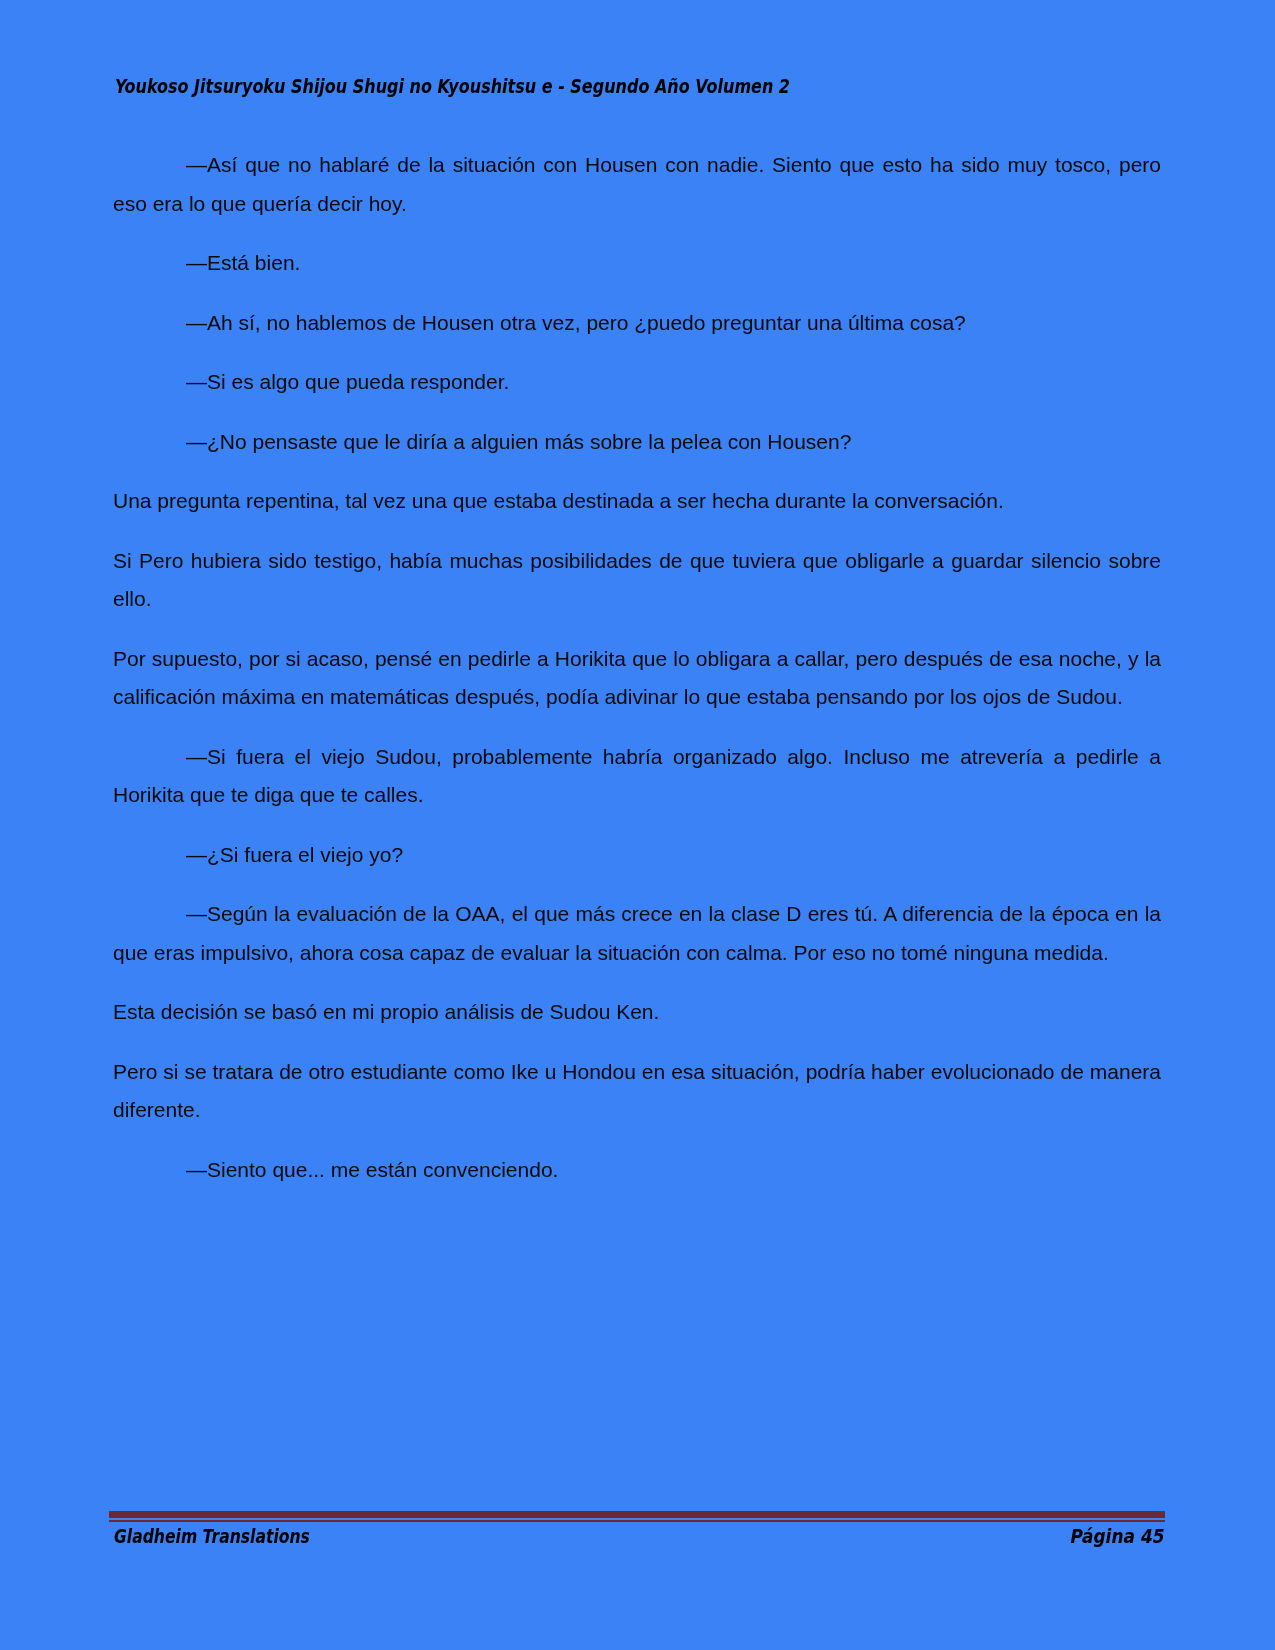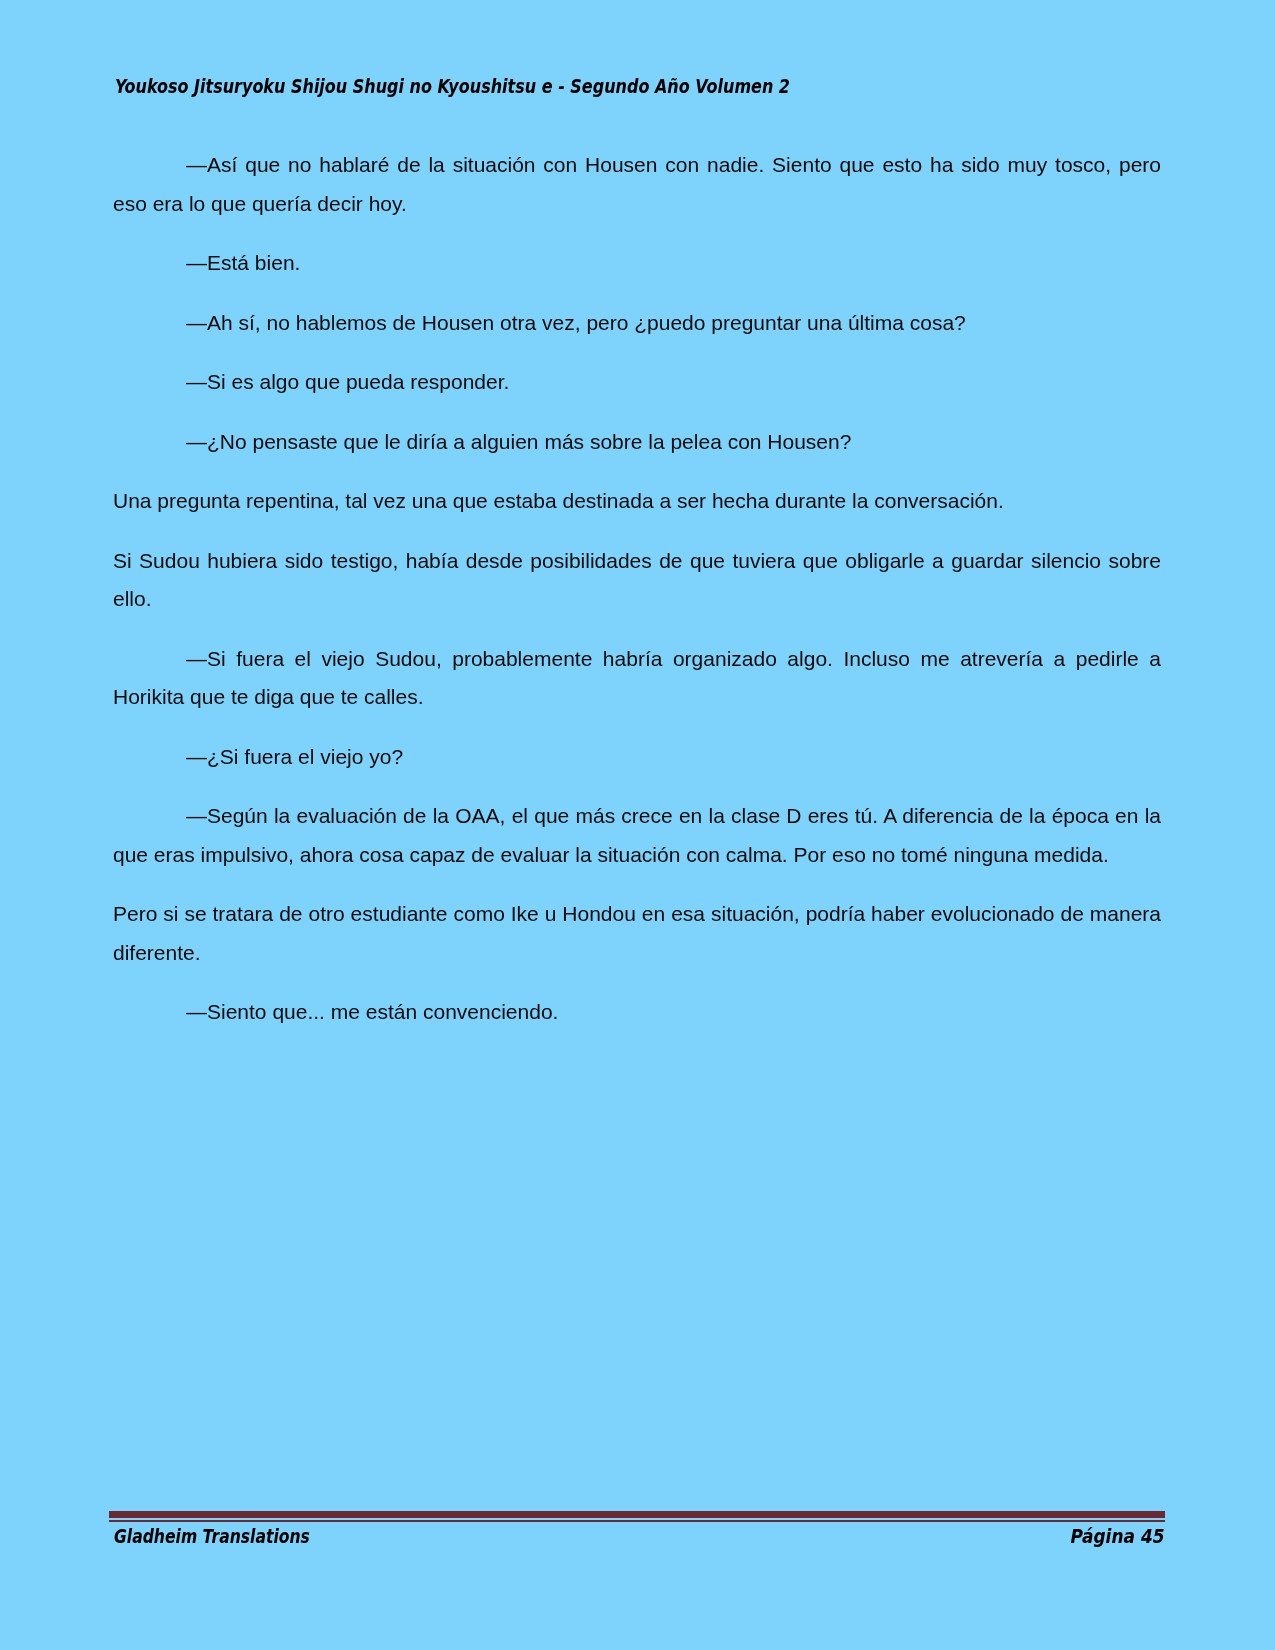--- a/index.html
+++ b/index.html
@@ -1,17 +1,17 @@
 <!DOCTYPE html>
 <html><head>
 <meta charset="utf-8">
 <style>
   html, body { margin: 0; padding: 0; background: #ffffff; }
   body { width: 1275px; height: 1650px; position: relative; overflow: hidden; }
-  .page { position: absolute; left: 0; top: 0; width: 1275px; height: 1650px; background: #7dd3fc; }
+  .page { position: absolute; left: 0; top: 0; width: 1275px; height: 1650px; background: #3b82f6; }
   .running-header {
     position: absolute; left: 115px; top: 74px;
     font-family: "DejaVu Sans", sans-serif; font-weight: bold; font-style: italic;
     font-size: 20px; color: #000; white-space: nowrap;
     transform-origin: left top; transform: scaleX(0.80);
   }
   .body-text {
     position: absolute; left: 113px; top: 146px; width: 1048px;
     font-family: "Liberation Sans", sans-serif; font-size: 21px; color: #0a0a0a;
     line-height: 38.5px;
@@ -34,24 +34,26 @@
 <div class="page">
   <div class="running-header">Youkoso Jitsuryoku Shijou Shugi no Kyoushitsu e - Segundo Año Volumen 2</div>
 
   <div class="body-text">
     <p class="dialogue">—Así que no hablaré de la situación con Housen con nadie. Siento que esto ha sido muy tosco, pero eso era lo que quería decir hoy.</p>
     <p class="dialogue">—Está bien.</p>
     <p class="dialogue">—Ah sí, no hablemos de Housen otra vez, pero ¿puedo preguntar una última cosa?</p>
     <p class="dialogue">—Si es algo que pueda responder.</p>
     <p class="dialogue">—¿No pensaste que le diría a alguien más sobre la pelea con Housen?</p>
     <p class="narration">Una pregunta repentina, tal vez una que estaba destinada a ser hecha durante la conversación.</p>
-    <p class="narration">Si Sudou hubiera sido testigo, había desde posibilidades de que tuviera que obligarle a guardar silencio sobre ello.</p>
+    <p class="narration">Si Pero hubiera sido testigo, había muchas posibilidades de que tuviera que obligarle a guardar silencio sobre ello.</p>
+    <p class="narration">Por supuesto, por si acaso, pensé en pedirle a Horikita que lo obligara a callar, pero después de esa noche, y la calificación máxima en matemáticas después, podía adivinar lo que estaba pensando por los ojos de Sudou.</p>
     <p class="dialogue">—Si fuera el viejo Sudou, probablemente habría organizado algo. Incluso me atrevería a pedirle a Horikita que te diga que te calles.</p>
     <p class="dialogue">—¿Si fuera el viejo yo?</p>
     <p class="dialogue">—Según la evaluación de la OAA, el que más crece en la clase D eres tú. A diferencia de la época en la que eras impulsivo, ahora cosa capaz de evaluar la situación con calma. Por eso no tomé ninguna medida.</p>
+    <p class="narration">Esta decisión se basó en mi propio análisis de Sudou Ken.</p>
     <p class="narration">Pero si se tratara de otro estudiante como Ike u Hondou en esa situación, podría haber evolucionado de manera diferente.</p>
     <p class="dialogue">—Siento que... me están convenciendo.</p>
   </div>
 
   <div class="footer-rule-thick"></div>
   <div class="footer-rule-thin"></div>
   <div class="footer-left">Gladheim Translations</div>
   <div class="footer-right">Página 45</div>
 </div>
 

